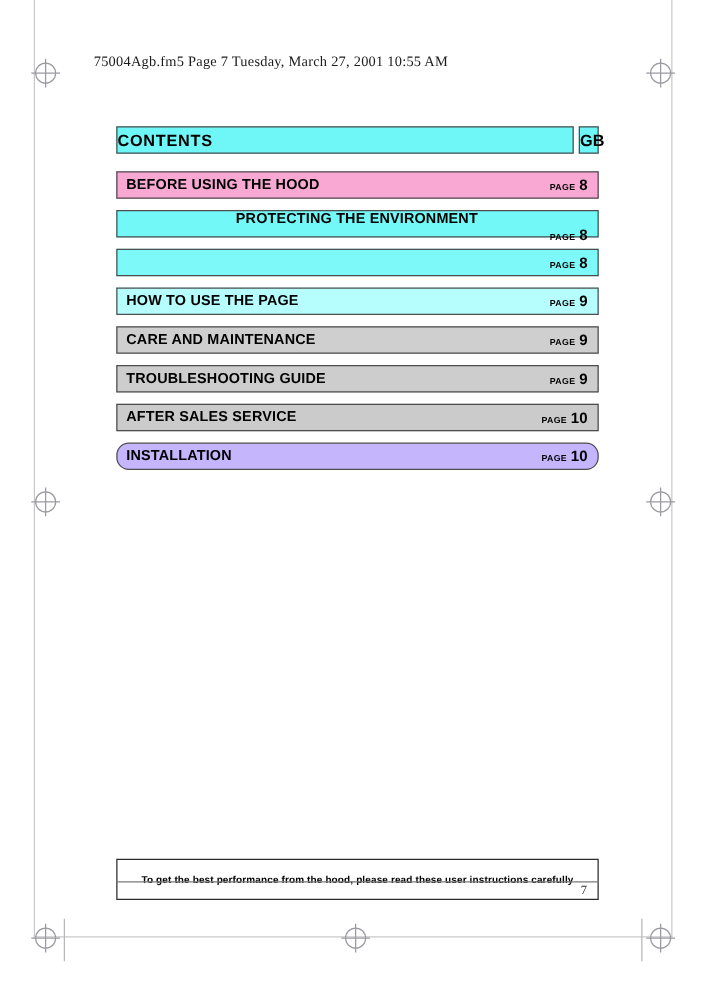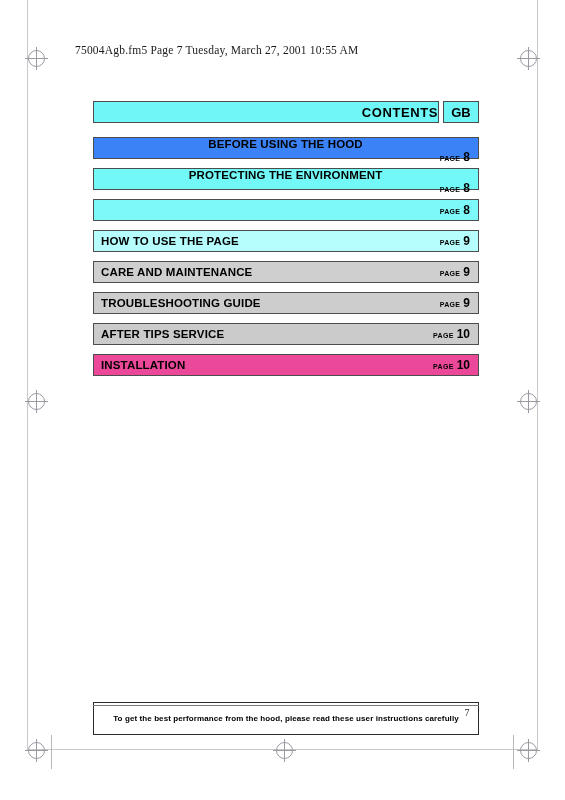--- a/index.html
+++ b/index.html
@@ -88,36 +88,36 @@
     display: flex;
     gap: 4px;
   }
   .title-main {
     flex: 1;
     background: #6ff7f7;
     border: 1px solid #4d4d4d;
     box-sizing: border-box;
     display: flex;
     align-items: center;
-    justify-content: flex-end;
+    justify-content: flex-start;
   }
   .title-main .label {
     font-size: 13px;
     font-weight: bold;
     color: #000000;
     letter-spacing: 0.6px;
   }
   .title-lang {
-    width: 36px;
+    width: 16px;
     background: #6ff7f7;
     border: 1px solid #4d4d4d;
     box-sizing: border-box;
     display: flex;
     align-items: center;
-    justify-content: center;
+    justify-content: flex-start;
   }
   .title-lang .label {
     font-size: 13px;
     font-weight: bold;
     color: #000000;
   }
 
   
   .toc {
     position: absolute;
@@ -154,34 +154,34 @@
     color: #000000;
     letter-spacing: 0.3px;
   }
   .toc-row .pageref .pg-num {
     font-size: 12px;
     font-weight: bold;
     color: #000000;
   }
 
   
-  .fill-0 { background: #3b82f6; flex-direction: column; }
+  .fill-0 { background: #f9a8d4; }
   .fill-1 { background: #73f8f8; flex-direction: column; }
   .fill-2 { background: #7ef9f9; }
   .fill-3 { background: #b6fdfd; }
   .fill-4 { background: #cfcfcf; }
   .fill-5 { background: #cdcdcd; }
   .fill-6 { background: #cbcbcb; }
-  .fill-7 { background: #ec4899; }
+  .fill-7 { background: #c4b5fd; border-radius: 10px; }
 
   
   .note-box {
     position: absolute;
     left: 93px;
-    top: 702px;
+    top: 687px;
     width: 386px;
     height: 33px;
     border: 1px solid #2b2b2b;
     box-sizing: border-box;
     background: #ffffff;
     display: flex;
     align-items: center;
     justify-content: center;
   }
   .note-box .note-text {
@@ -284,21 +284,21 @@
       </span>
     </div>
     <div class="toc-row fill-5">
       <span class="entry">TROUBLESHOOTING GUIDE</span>
       <span class="pageref">
         <span class="pg-word">PAGE</span>
         <span class="pg-num">9</span>
       </span>
     </div>
     <div class="toc-row fill-6">
-      <span class="entry">AFTER TIPS SERVICE</span>
+      <span class="entry">AFTER SALES SERVICE</span>
       <span class="pageref">
         <span class="pg-word">PAGE</span>
         <span class="pg-num">10</span>
       </span>
     </div>
     <div class="toc-row fill-7">
       <span class="entry">INSTALLATION</span>
       <span class="pageref">
         <span class="pg-word">PAGE</span>
         <span class="pg-num">10</span>

